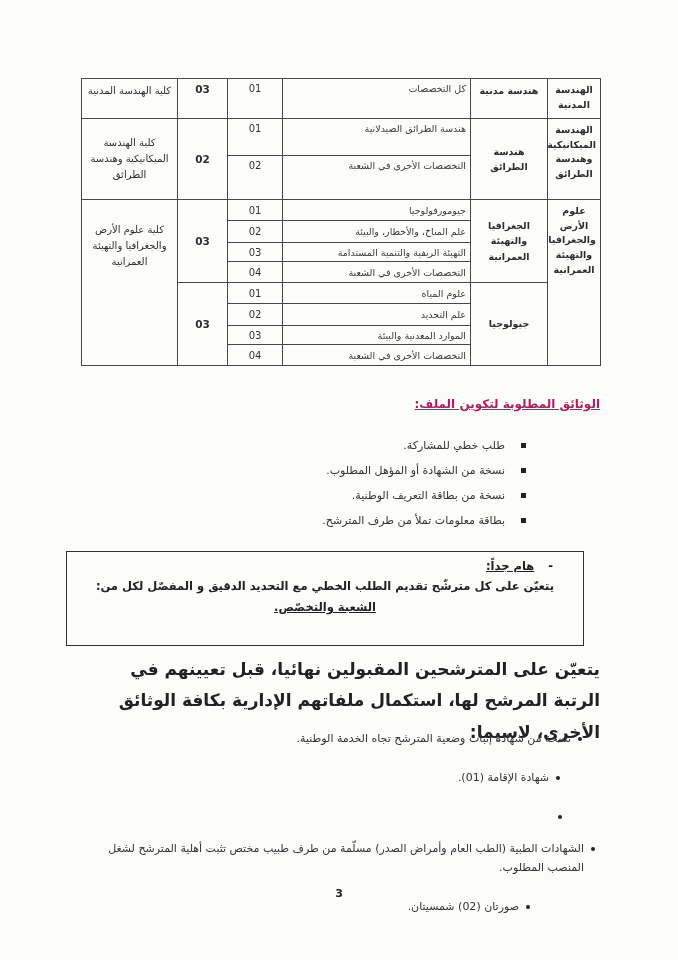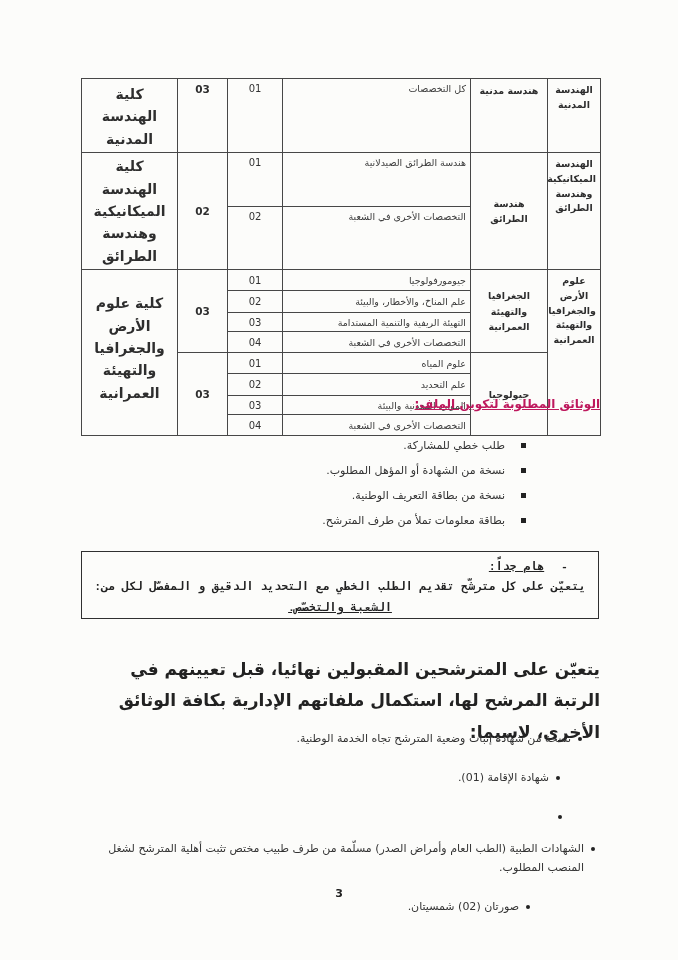--- a/index.html
+++ b/index.html
@@ -12,35 +12,35 @@
     position:absolute;top:78px;left:81px;width:519px;
     border-collapse:collapse;table-layout:fixed;direction:rtl;
     font-size:10px;color:#2e2e2e;
   }
   .spec-table td{border:1px solid #474747;padding:2px 4px;vertical-align:middle;overflow:hidden;}
   .c-branch{font-weight:bold;font-size:9.5px;text-align:center;line-height:1.55;}
   .c-field {font-weight:bold;font-size:9.5px;text-align:center;line-height:1.6;}
   .c-spec  {text-align:right;font-size:9.5px;color:#3a3a3a;padding-right:6px;}
   .c-sub   {text-align:center;font-size:10px;color:#333;}
   .c-count {text-align:center;font-weight:bold;font-size:10.5px;}
-  .c-fac   {font-weight:bold;font-size:14px;text-align:center;line-height:1.6;}
+  .c-fac   {font-weight:normal;font-size:10px;text-align:center;line-height:1.6;}
   .v-top{vertical-align:top !important;padding-top:4px !important;}
   .fac-earth{vertical-align:top !important;padding-top:22px !important;}
   
   .section-heading{
     position:absolute;top:397px;right:78px;margin:0;direction:rtl;
     font-size:12px;font-weight:bold;text-decoration:underline;color:#be185d;
   }
   .docs-list{position:absolute;top:433px;right:152px;direction:rtl;}
   .docs-list .item{display:flex;align-items:center;gap:16px;height:25px;font-size:11px;color:#333;}
   .sq-bullet{width:5px;height:5px;background:#222;flex:none;}
   
   .important-box{
-    position:absolute;top:551px;left:81px;width:518px;height:68px;
-    border:1.5px solid #303030;direction:rtl;box-sizing:border-box;background:transparent;font-family:Liberation Mono, monospace;
+    position:absolute;top:551px;left:66px;width:518px;height:95px;
+    border:1.5px solid #303030;direction:rtl;box-sizing:border-box;background:transparent;
   }
   .box-title-row{margin:7px 30px 0 0;font-size:11.5px;font-weight:bold;color:#222;}
   .box-title-row .dash{margin-left:10px;}
   .box-title-row .u{text-decoration:underline;}
   .box-line1{text-align:center;font-weight:bold;font-size:11.5px;margin-top:6px;color:#222;}
   .box-line2{text-align:center;font-weight:bold;font-size:11.5px;margin-top:7px;text-decoration:underline;color:#222;}
   
   .final-intro{
     position:absolute;top:654px;right:78px;width:521px;margin:0;direction:rtl;
     font-size:17px;font-weight:bold;text-align:right;line-height:1.85;color:#222;

